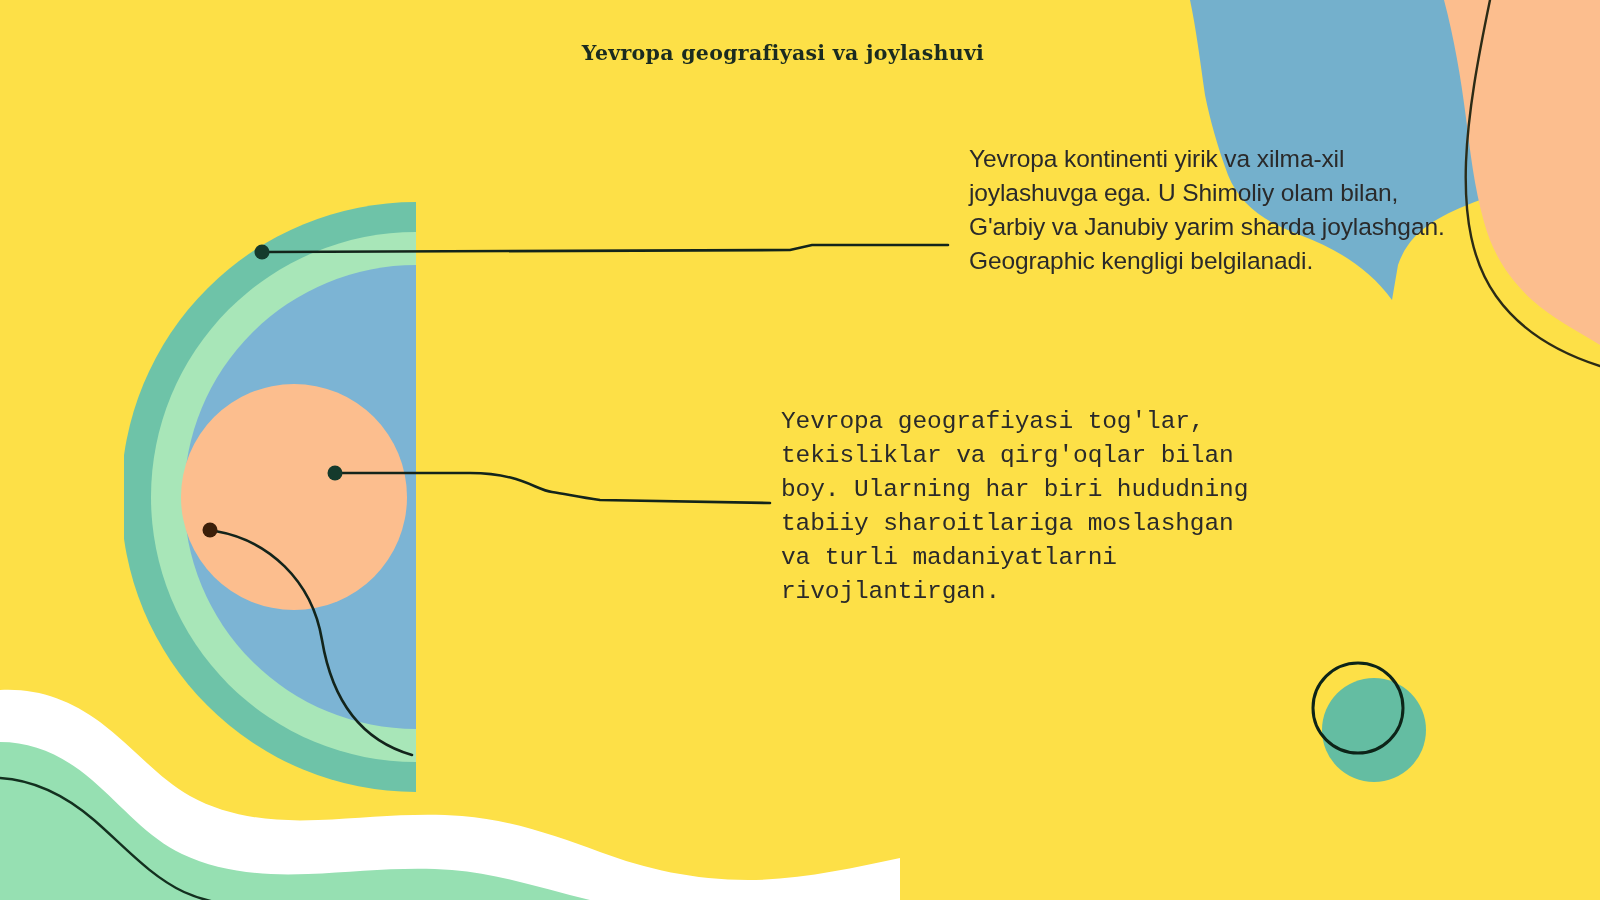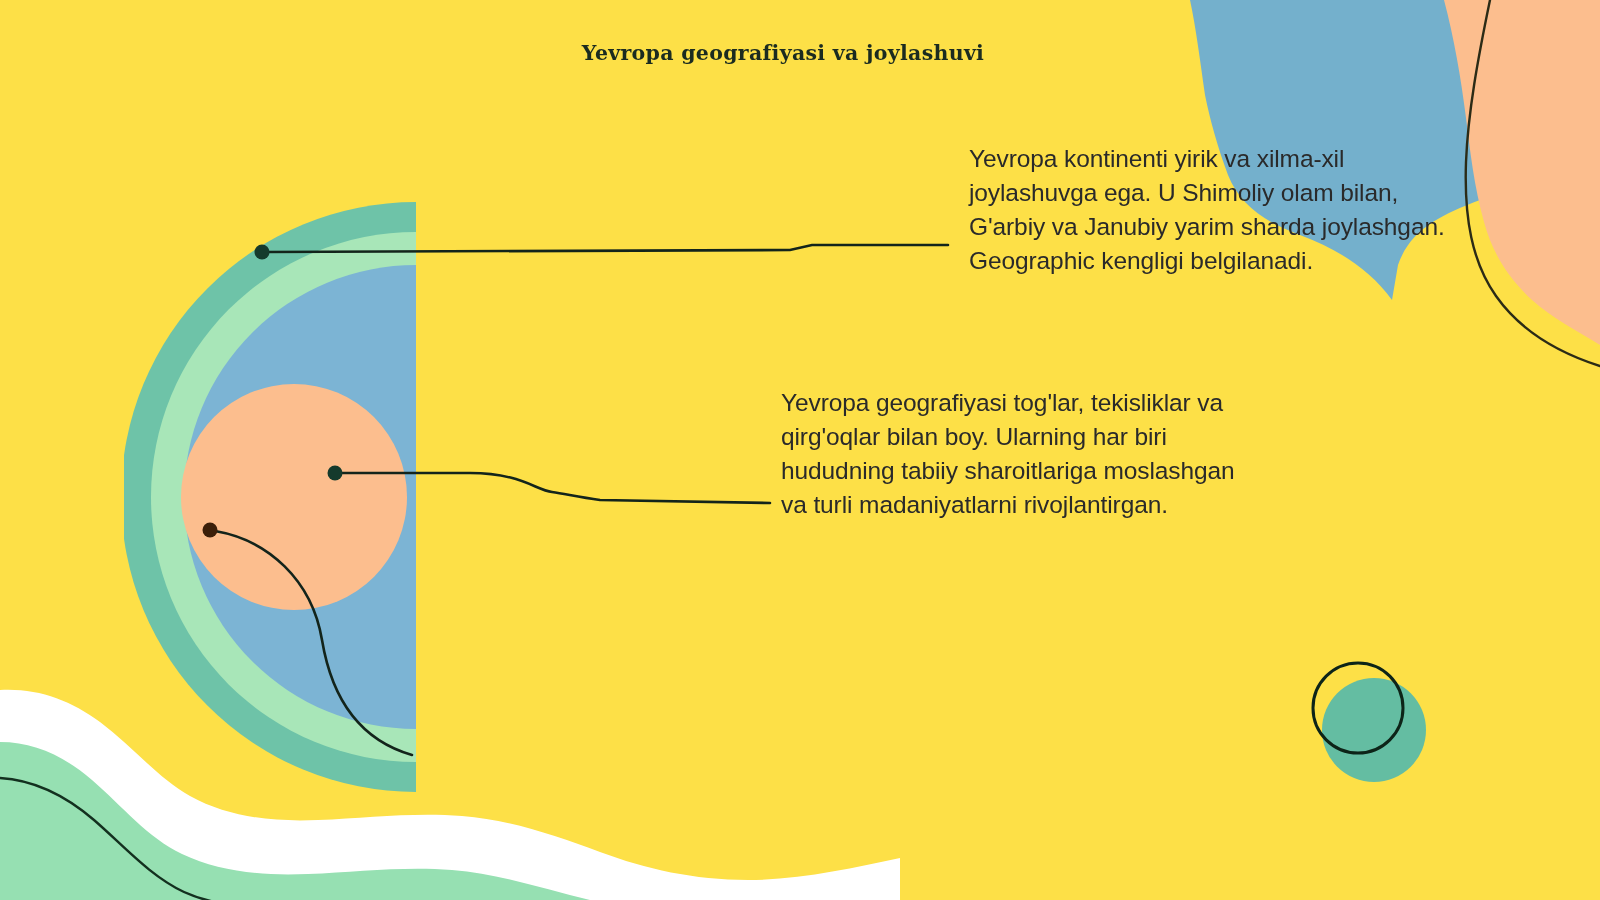--- a/index.html
+++ b/index.html
@@ -61,21 +61,21 @@
   
   .text-block {
     position: absolute;
     color: #2a2a2a;
     font-family: "Liberation Sans", sans-serif;
     font-size: 24.5px;
     line-height: 34px;
     letter-spacing: -0.1px;
   }
   #text-block-1 { left: 959px; top: 142px; width: 480px; margin-left: 10px; }
-  #text-block-2 { left: 781px; top: 386px; width: 480px; }
+  #text-block-2 { left: 781px; top: 405px; width: 480px; font-family: Liberation Mono, monospace; }
   #text-block-3 { left: 426px; top: 655px; width: 440px; }
 </style>
 </head>
 <body>
 
 <div id="slide">
 
   <svg id="bg-decor" viewBox="0 0 1600 900" width="1600" height="900">
 
     <path d="M1190,0 L1600,0 L1600,150 C1560,170 1520,185 1480,200

